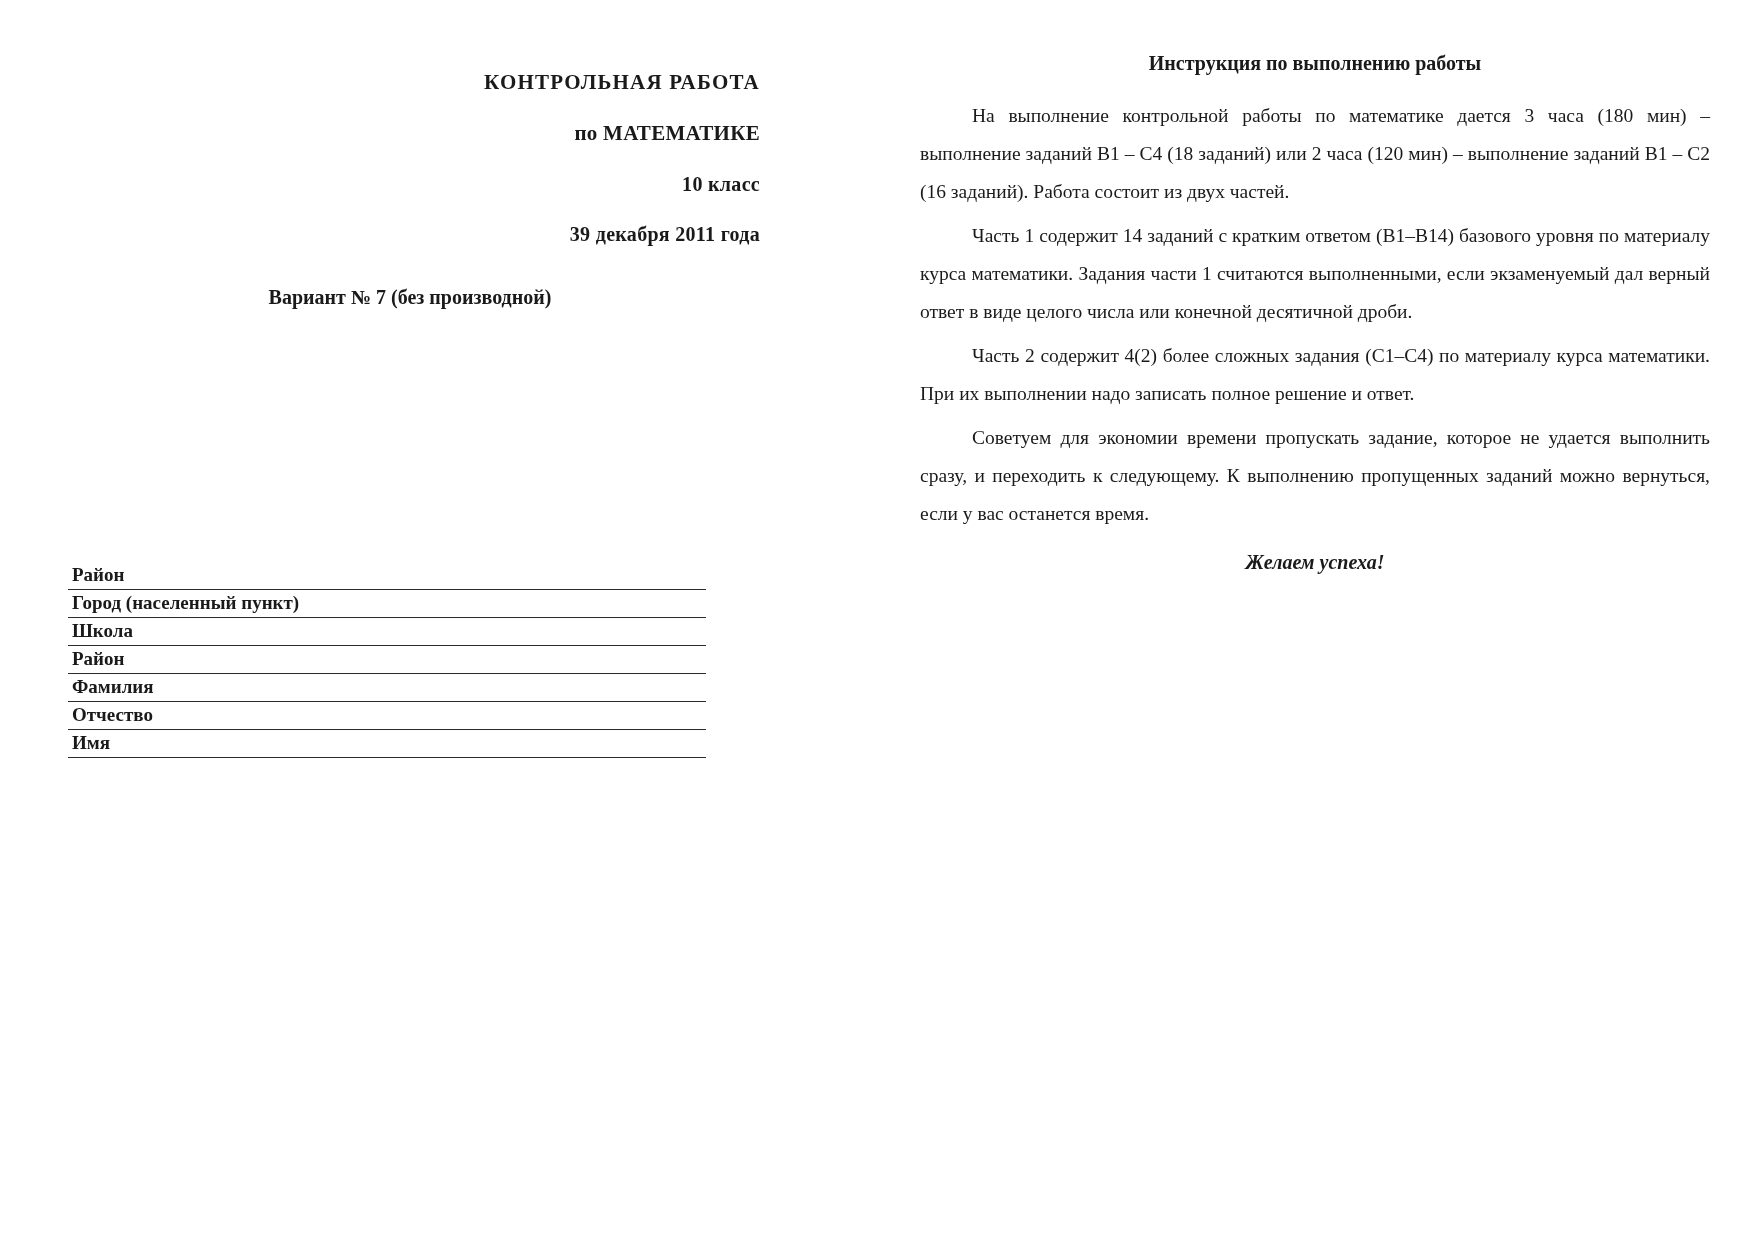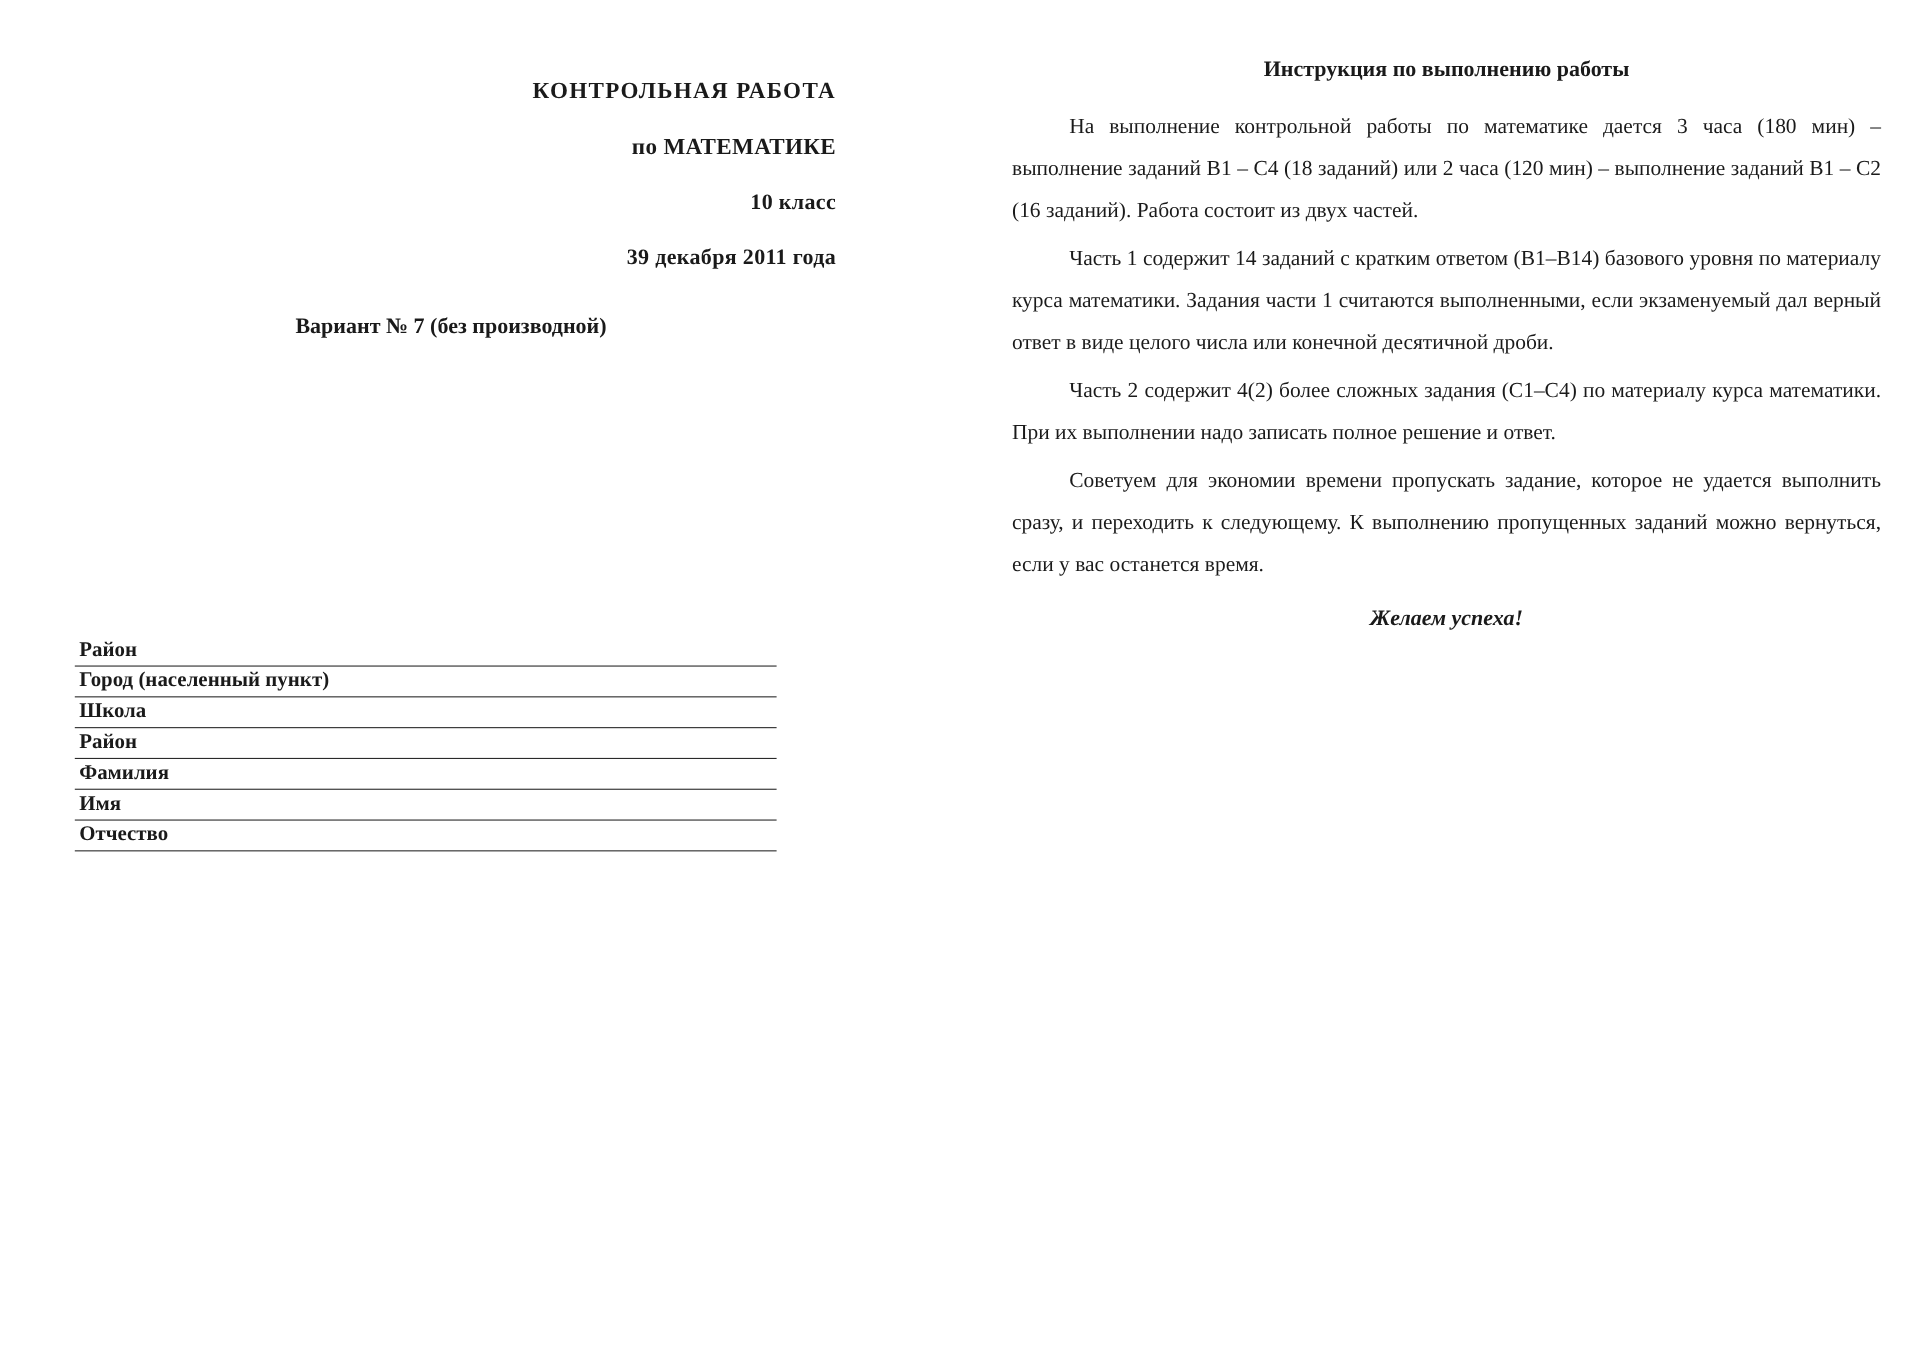--- a/index.html
+++ b/index.html
@@ -57,21 +57,21 @@
     text-align: center;
     font-weight: bold;
     font-size: 20px;
     margin-top: 40px;
   }
 
   
   .form-fields {
     position: absolute;
     left: 68px;
-    top: 578px;
+    top: 562px;
     width: 638px;
   }
   .field-row {
     position: relative;
     height: 27px;
     border-bottom: 1.6px solid #2a2a2a;
     margin-bottom: 0px;
   }
   .field-label {
     font-weight: bold;
@@ -160,26 +160,26 @@
       <span class="field-label">Район</span>
     </div>
 
     <div class="field-row">
       <input class="field-input" type="text" placeholder="" style="">
       <span class="field-label">Фамилия</span>
     </div>
 
     <div class="field-row">
       <input class="field-input" type="text" placeholder="" style="">
-      <span class="field-label">Имя</span>
+      <span class="field-label">Отчество</span>
     </div>
 
     <div class="field-row">
       <input class="field-input" type="text" placeholder="" style="">
-      <span class="field-label">Отчество</span>
+      <span class="field-label">Имя</span>
     </div>
 
   </div>
 
   <div class="right-col">
     <div class="instr-title">Инструкция по выполнению работы</div>
     <p class="instr-p">На выполнение контрольной работы по математике дается 3 часа (180 мин) – выполнение заданий В1 – С4 (18 заданий) или 2 часа (120 мин) – выполнение заданий В1 – С2 (16 заданий). Работа состоит из двух частей.</p>
     <p class="instr-p">Часть 1 содержит 14 заданий с кратким ответом (В1–В14) базового уровня по материалу курса математики. Задания части 1 считаются выполненными, если экзаменуемый дал верный ответ в виде целого числа или конечной десятичной дроби.</p>
     <p class="instr-p">Часть 2 содержит 4(2) более сложных задания (С1–С4) по материалу курса математики. При их выполнении надо записать полное решение и ответ.</p>
     <p class="instr-p">Советуем для экономии времени пропускать задание, которое не удается выполнить сразу, и переходить к следующему. К выполнению пропущенных заданий можно вернуться, если у вас останется время.</p>

